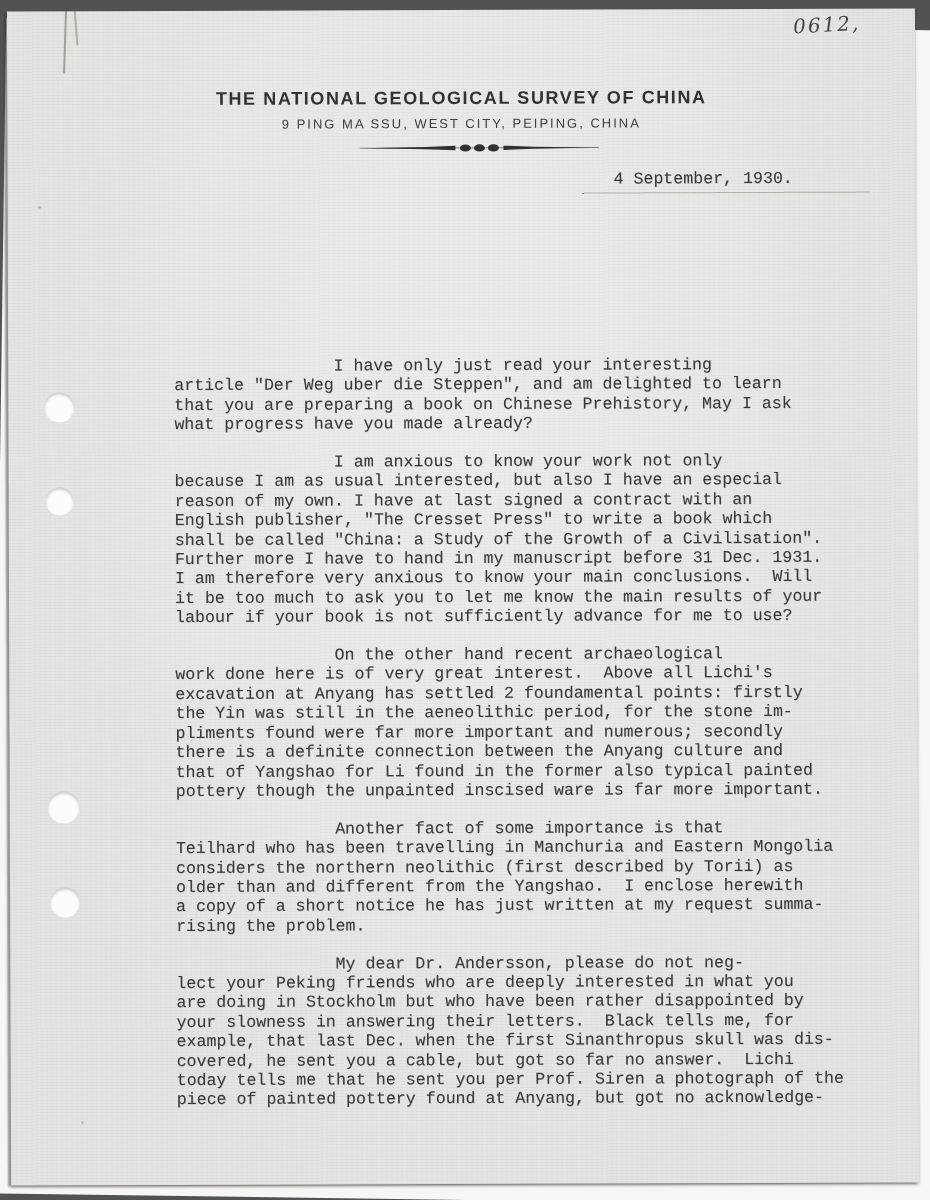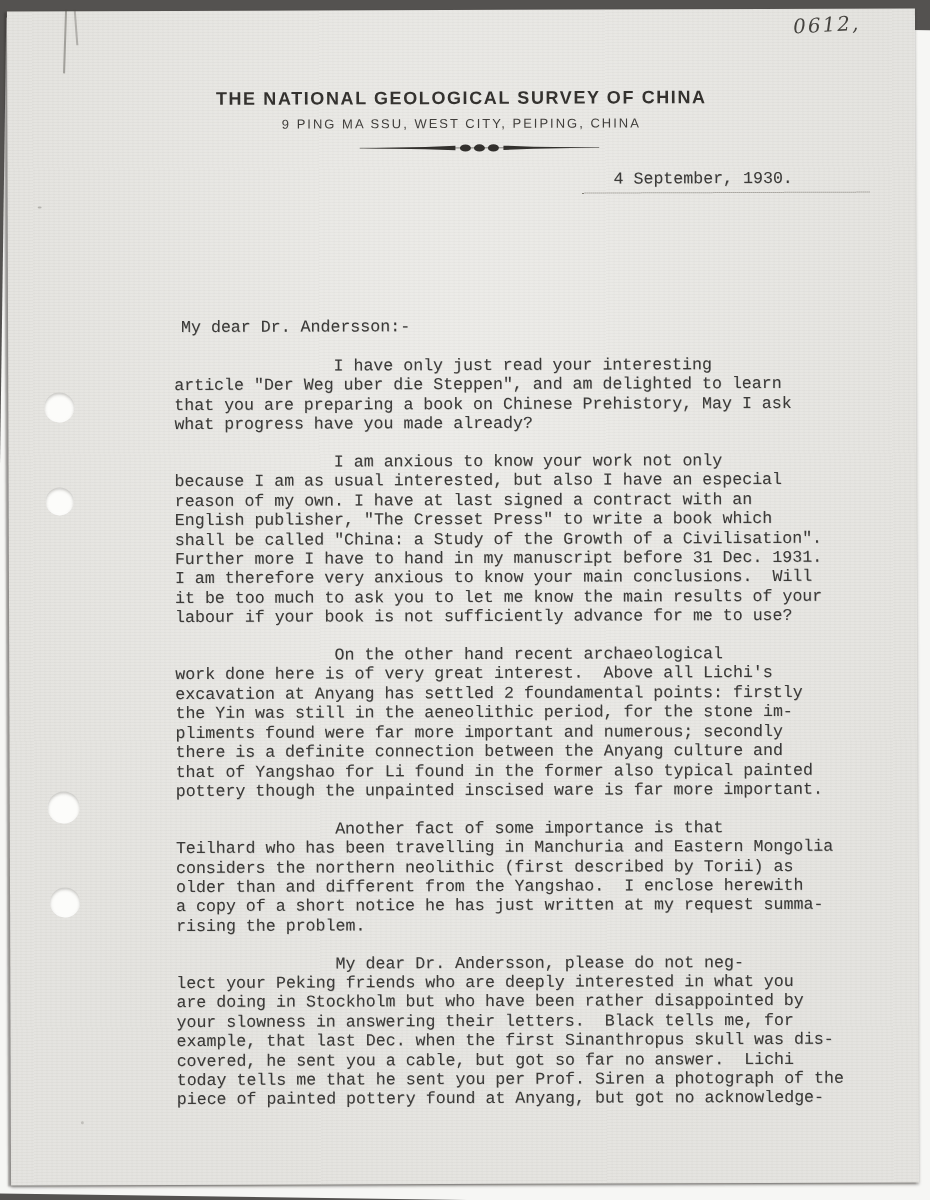--- a/index.html
+++ b/index.html
@@ -118,21 +118,20 @@
           <rect x="0" y="6.4" width="240" height="1.1" fill="#33312e" opacity="0.55"></rect>
         </svg>
       </div>
     </div>
 
     <div class="date-block">
       <span class="typed date-text" style="position:static;text-align:center;">4 September, 1930.</span>
     </div>
 
 
-    <div class="typed salutation">My dear Dr. Andersson:-</div>
 
     <div class="letter-body">
       <div class="typed para" style="position:static;"><div class="t-line">                I have only just read your interesting</div><div class="t-line">article "Der Weg uber die Steppen", and am delighted to learn</div><div class="t-line">that you are preparing a book on Chinese Prehistory, May I ask</div><div class="t-line">what progress have you made already?</div></div>
       <div class="typed para" style="position:static;"><div class="t-line">                I am anxious to know your work not only</div><div class="t-line">because I am as usual interested, but also I have an especial</div><div class="t-line">reason of my own. I have at last signed a contract with an</div><div class="t-line">English publisher, "The Cresset Press" to write a book which</div><div class="t-line">shall be called "China: a Study of the Growth of a Civilisation".</div><div class="t-line">Further more I have to hand in my manuscript before 31 Dec. 1931.</div><div class="t-line">I am therefore very anxious to know your main conclusions.  Will</div><div class="t-line">it be too much to ask you to let me know the main results of your</div><div class="t-line">labour if your book is not sufficiently advance for me to use?</div></div>
       <div class="typed para" style="position:static;"><div class="t-line">                On the other hand recent archaeological</div><div class="t-line">work done here is of very great interest.  Above all Lichi's</div><div class="t-line">excavation at Anyang has settled 2 foundamental points: firstly</div><div class="t-line">the Yin was still in the aeneolithic period, for the stone im-</div><div class="t-line">pliments found were far more important and numerous; secondly</div><div class="t-line">there is a definite connection between the Anyang culture and</div><div class="t-line">that of Yangshao for Li found in the former also typical painted</div><div class="t-line">pottery though the unpainted inscised ware is far more important.</div></div>
       <div class="typed para" style="position:static;"><div class="t-line">                Another fact of some importance is that</div><div class="t-line">Teilhard who has been travelling in Manchuria and Eastern Mongolia</div><div class="t-line">considers the northern neolithic (first described by Torii) as</div><div class="t-line">older than and different from the Yangshao.  I enclose herewith</div><div class="t-line">a copy of a short notice he has just written at my request summa-</div><div class="t-line">rising the problem.</div></div>
       <div class="typed para" style="position:static;"><div class="t-line">                My dear Dr. Andersson, please do not neg-</div><div class="t-line">lect your Peking friends who are deeply interested in what you</div><div class="t-line">are doing in Stockholm but who have been rather disappointed by</div><div class="t-line">your slowness in answering their letters.  Black tells me, for</div><div class="t-line">example, that last Dec. when the first Sinanthropus skull was dis-</div><div class="t-line">covered, he sent you a cable, but got so far no answer.  Lichi</div><div class="t-line">today tells me that he sent you per Prof. Siren a photograph of the</div><div class="t-line">piece of painted pottery found at Anyang, but got no acknowledge-</div></div>
     </div>
 
   </div>

